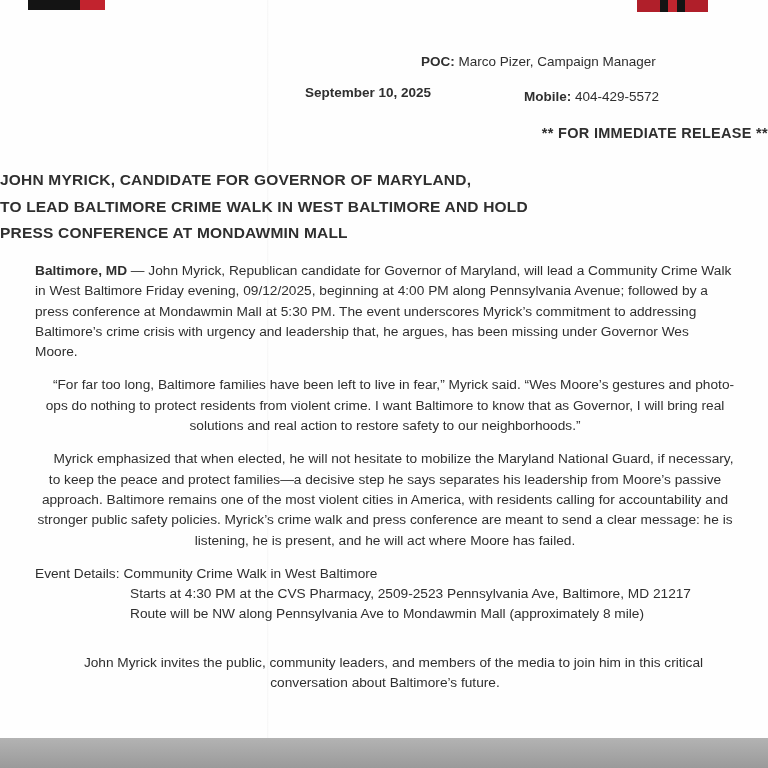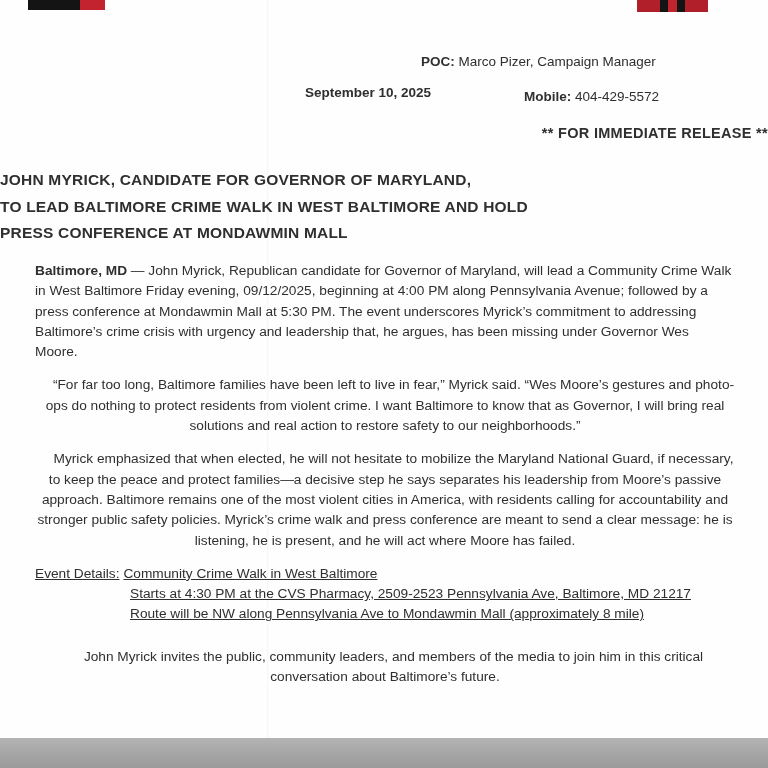--- a/index.html
+++ b/index.html
@@ -44,21 +44,21 @@
     position: absolute; left: 0; top: 167px; width: 768px;
     text-align: left; font-weight: bold;
     font-size: 15.5px; line-height: 26.5px; letter-spacing: 0.2px;
   }
   .body-copy {
     position: absolute; left: 35px; top: 261px; width: 700px;
     font-size: 13.7px; line-height: 20.3px;
   }
   .body-copy p { margin: 0 0 13px 0; }
   .indent { text-indent: 17px; text-align: center; }
-  .event { margin-bottom: 22px; text-decoration: underline; }
+  .event { margin-bottom: 28px; }
   .event p { margin: 0; }
   .event .cont { margin-left: 95px; }
   .event-title-gap { margin-left: 4px; }
   .scan-band {
     position: absolute; left: 0; bottom: 0;
     width: 768px; height: 30px;
     background: linear-gradient(to bottom, #b3b3b3, #9a9a9a);
   }
 </style>
 </head>

